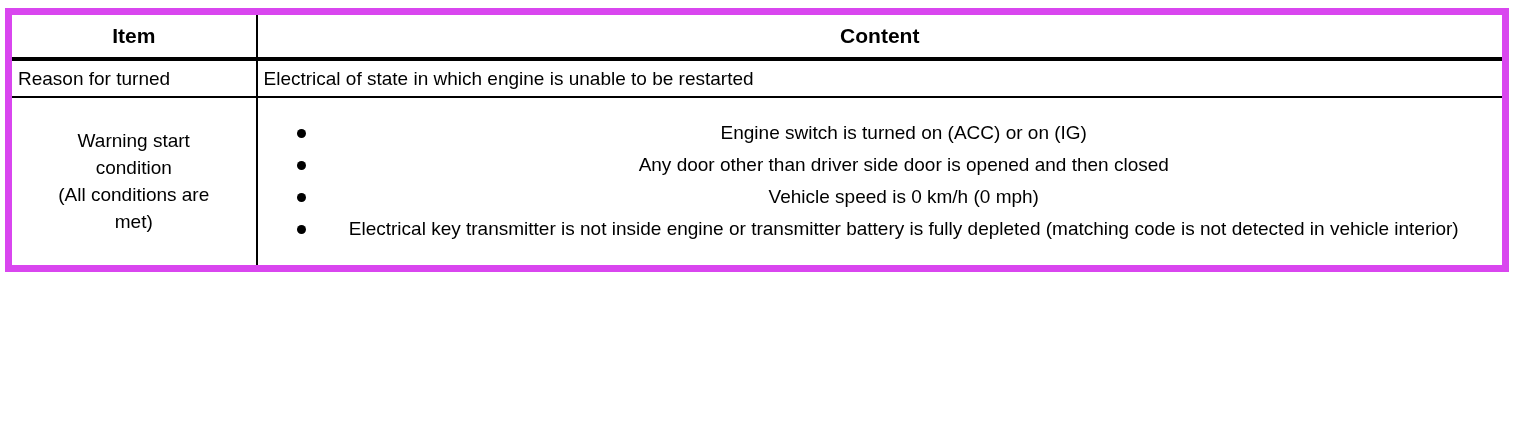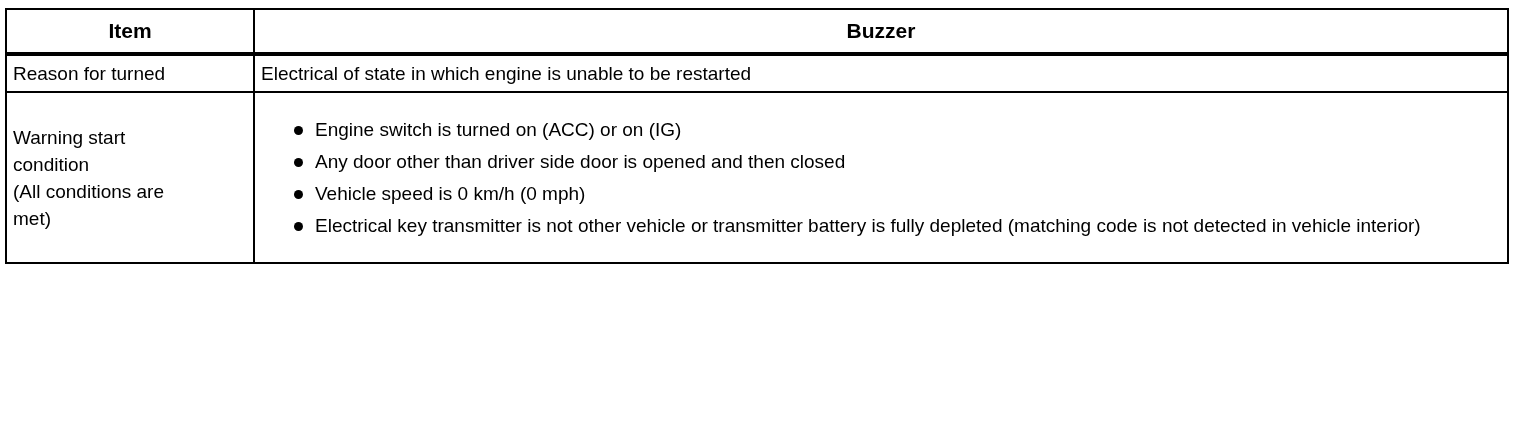--- a/index.html
+++ b/index.html
@@ -16,21 +16,21 @@
     color: #000000;
   }
   table.doc-table {
     position: absolute;
     left: 5px;
     top: 8px;
     width: 1504px;
     border-collapse: collapse;
     table-layout: fixed;
     background: #ffffff;
-    border: 2px solid #d946ef;
+    border: 7px solid #d946ef;
   }
   .doc-table th,
   .doc-table td {
     border: 2px solid #000000;
     vertical-align: middle;
     overflow: hidden;
   }
   .doc-table thead th {
     border-bottom: 4px solid #000000;
     font-weight: bold;
@@ -69,55 +69,55 @@
     position: absolute;
     left: 31px;
     top: 10px;
     width: 9px;
     height: 9px;
     border-radius: 50%;
     background: #000000;
   }
   
   tr.row-0 { height: 38px; }
-  tr.row-1 { height: 171px; }
+  tr.row-1 { height: 171px; text-align: center; }
   tr.row-2 { height: 42px; }
   tr.row-3 { height: 123px; }
 </style>
 </head>
 <body>
 
 <div class="page">
   <table class="doc-table">
     <colgroup>
       <col style="width:248px">
       <col>
     </colgroup>
     <thead>
       <tr>
         <th>Item</th>
-        <th>Buzzer</th>
+        <th>Content</th>
       </tr>
     </thead>
     <tbody>
         <tr class="row-0">
           <td class="item-cell">Reason for turned</td>
           <td class="content-cell">
             <div class="plain-text">Electrical of state in which engine is unable to be restarted</div>
           </td>
         </tr>
         <tr class="row-1">
           <td class="item-cell">Warning start
 condition
 (All conditions are
 met)</td>
           <td class="content-cell">
             <ul class="bullet-list">
               <li>Engine switch is turned on (ACC) or on (IG)</li>
               <li>Any door other than driver side door is opened and then closed</li>
               <li>Vehicle speed is 0 km/h (0 mph)</li>
-              <li>Electrical key transmitter is not other vehicle or transmitter battery is fully depleted (matching code is not detected in vehicle interior)</li>
+              <li>Electrical key transmitter is not inside engine or transmitter battery is fully depleted (matching code is not detected in vehicle interior)</li>
             </ul>
           </td>
         </tr>
       </tbody>
   </table>
 </div>
 
 </body></html>

